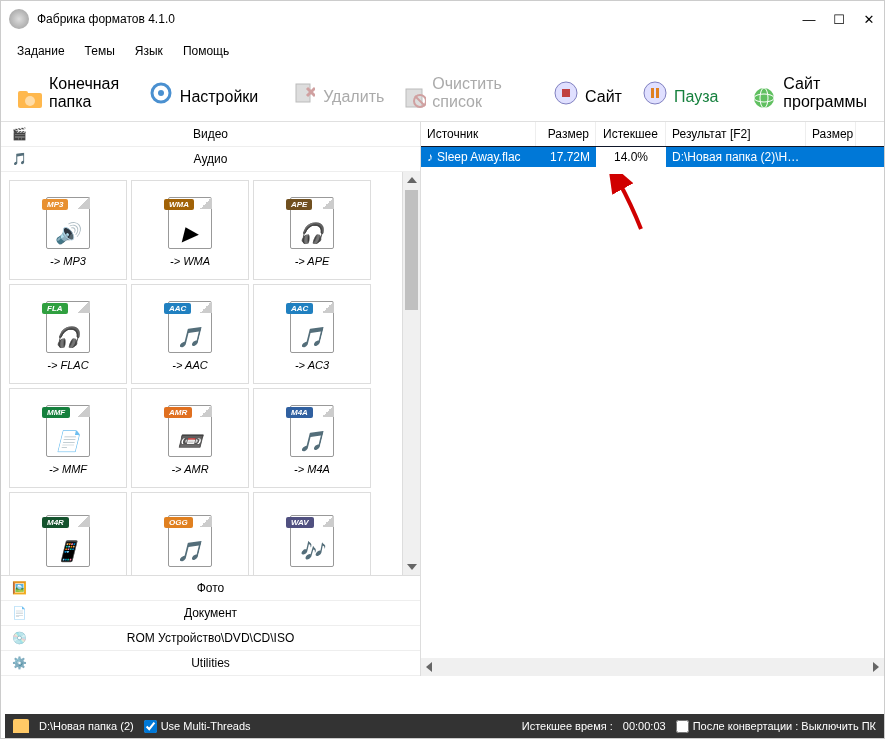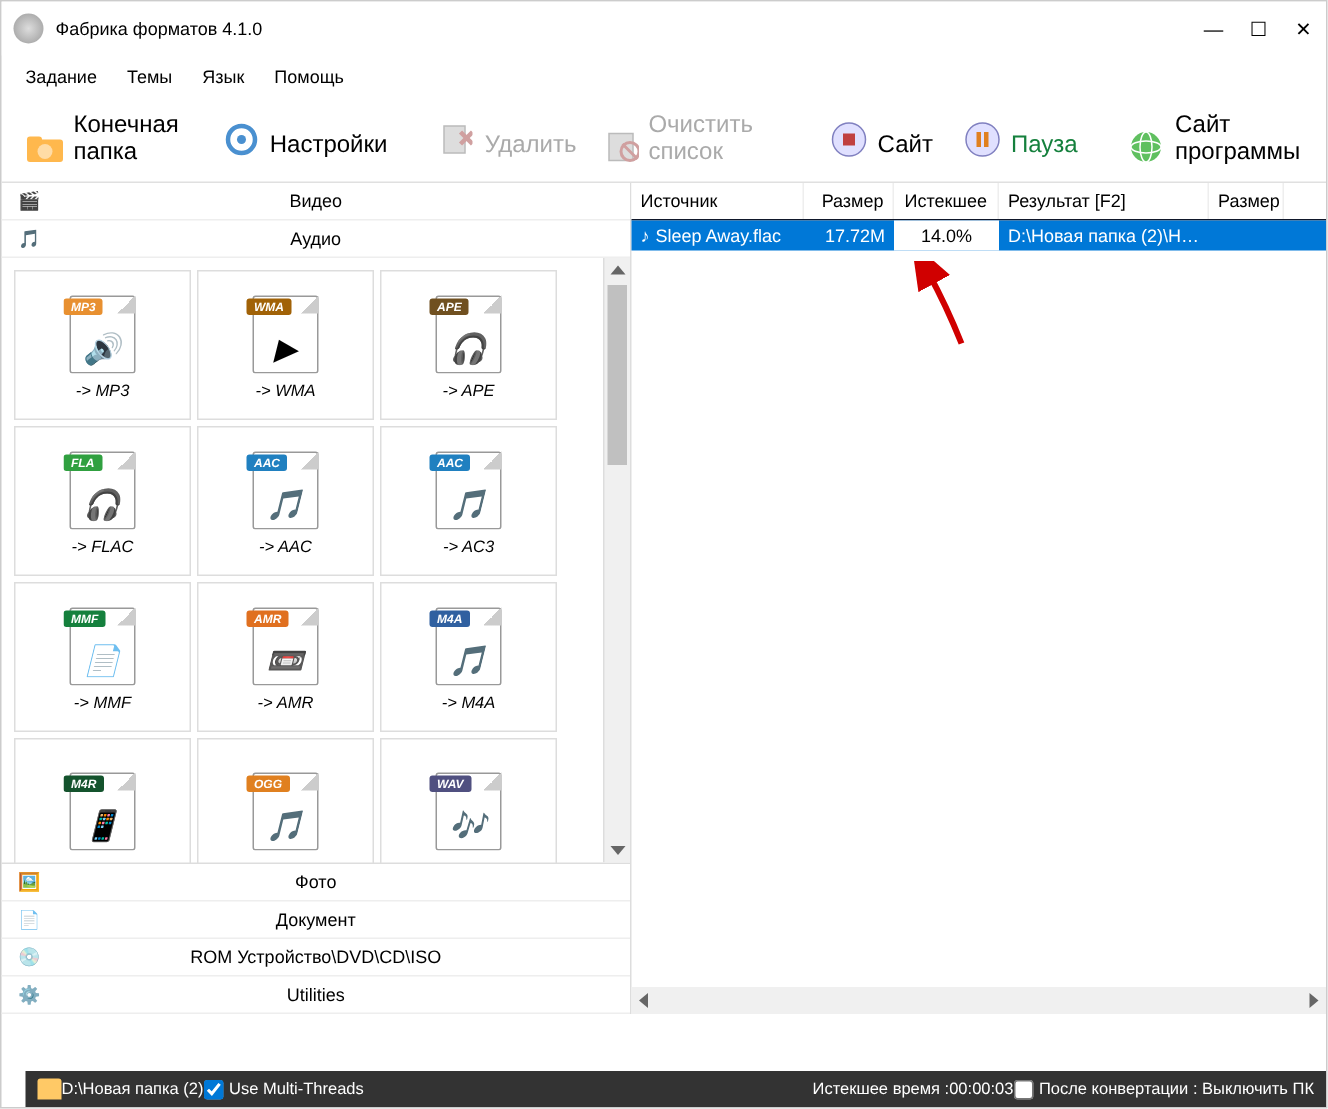--- a/index.html
+++ b/index.html
@@ -45,21 +45,21 @@
 .col-source { width: 115px; display: flex; align-items: center; gap: 4px; }
 .col-size { width: 60px; text-align: right; }
 .col-state { width: 70px; text-align: center; }
 .col-result { width: 140px; }
 .col-rsize { width: 50px; }
 .listrow .col-state { background: #fff; color: #000; }
 .hscroll { margin-top: auto; height: 18px; background: #f0f0f0; display: flex; align-items: center; position: relative; }
 .hscroll::before, .hscroll::after { content: ""; width: 0; height: 0; border-top: 5px solid transparent; border-bottom: 5px solid transparent; position: absolute; }
 .hscroll::before { left: 5px; border-right: 6px solid #666; }
 .hscroll::after { right: 5px; border-left: 6px solid #666; }
-.statusbar { position: absolute; bottom: 0; left: 16px; right: 0; height: 24px; background: #333; color: #fff; display: flex; align-items: center; font-size: 11px; padding: 0 8px; }
+.statusbar { position: absolute; bottom: 0; left: 4px; right: 0; height: 24px; background: #333; color: #fff; display: flex; align-items: center; font-size: 11px; padding: 0 8px; gap: 10px; }
 .statusbar .folder-icn { width: 16px; height: 14px; background: #ffc966; border-radius: 2px 2px 0 0; display: inline-block; }
 .statusbar input[type=checkbox] { accent-color: #0078d7; }
 .arrow-annotation { position: absolute; left: 600px; top: 173px; pointer-events: none; }
 </style>
 </head>
 <body>
 
 <div class="titlebar">
   <div class="appicon"></div>
   <div class="title">Фабрика форматов 4.1.0</div>

